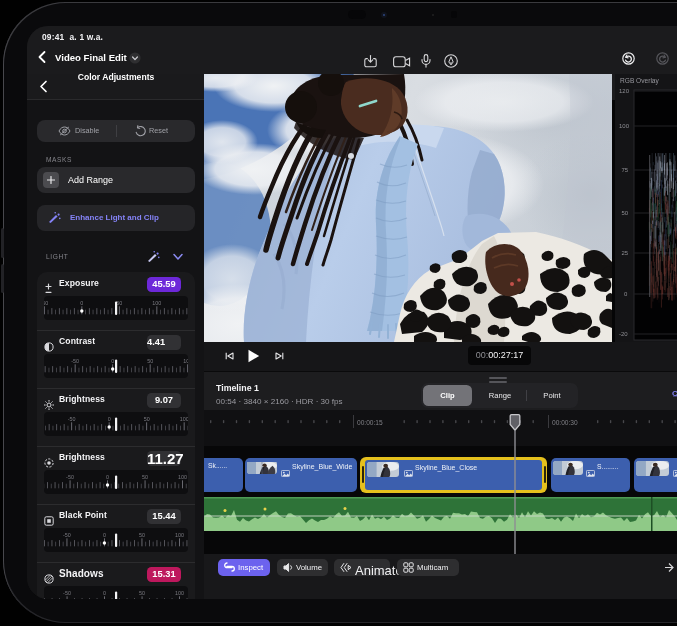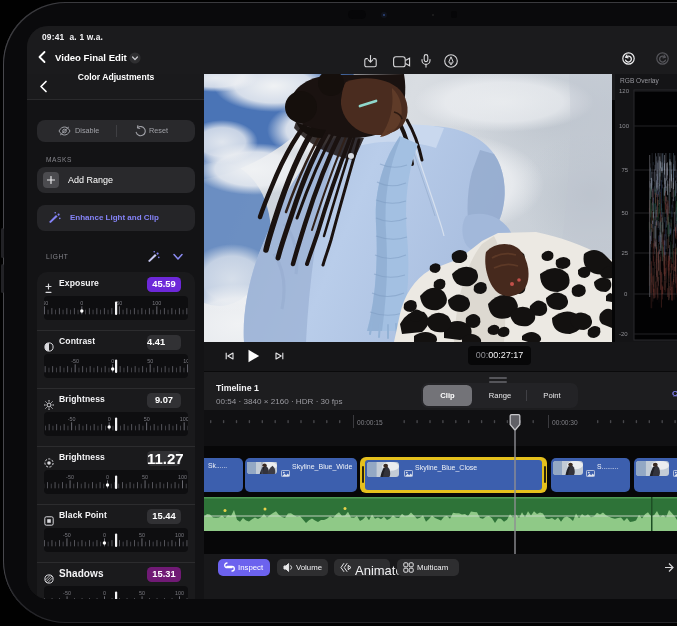--- a/index.html
+++ b/index.html
@@ -418,21 +418,21 @@
           <circle cx="60.4" cy="15" r="1.7" fill="#ffffff"></circle>
           <rect x="71" y="5.5" width="2.2" height="13.5" rx="1.1" fill="#f4f4f6"></rect>
         </svg>
       </div>
 <div style="position:absolute;left:0;top:290px;width:158px;height:1px;background:#2c2c2e"></div>
 <div style="position:absolute;left:7px;top:298px;width:11px;height:11px"><svg width="10" height="10" viewBox="0 0 10 10">
           <circle cx="5" cy="5" r="4.1" fill="none" stroke="#d9d9dd" stroke-width="1"></circle>
           <path d="M2 7.8 L7.8 2 M3.6 8.8 L8.8 3.6 M1.2 6.2 L6.2 1.2" stroke="#d9d9dd" stroke-width="0.8"></path>
         </svg></div>
 <div style="position:absolute;left:22px;top:296px;font-size:10px;font-weight:bold;color:#f4f4f6;letter-spacing:0.1px">Shadows</div>
-<div style="position:absolute;left:110px;top:295px;width:34px;height:15px;background:#701a75;border-radius:4.5px;color:#fff;font-size:9.3px;font-weight:bold;text-align:center;line-height:15px">15.31</div>
+<div style="position:absolute;left:110px;top:295px;width:34px;height:15px;background:#be185d;border-radius:4.5px;color:#fff;font-size:9.3px;font-weight:bold;text-align:center;line-height:15px">15.31</div>
 <div style="position:absolute;left:7px;top:314px;width:144px;height:24px;background:#0e0e10;border-radius:4px;overflow:hidden">
         <svg width="144" height="24" viewBox="0 0 144 24" style="position:absolute;left:0;top:0">
           <text x="23.0" y="9" font-size="5.4" fill="#7a7a80" text-anchor="middle" font-family="Liberation Sans, sans-serif">-50</text>
           <text x="60.5" y="9" font-size="5.4" fill="#7a7a80" text-anchor="middle" font-family="Liberation Sans, sans-serif">0</text>
           <text x="98.0" y="9" font-size="5.4" fill="#7a7a80" text-anchor="middle" font-family="Liberation Sans, sans-serif">50</text>
           <text x="135.5" y="9" font-size="5.4" fill="#7a7a80" text-anchor="middle" font-family="Liberation Sans, sans-serif">100</text>
           <rect x="0.1" y="12.1" width="0.9" height="6.2" fill="#5c5c63"></rect>
           <rect x="3.8" y="13.7" width="0.9" height="4.6" fill="#47474d"></rect>
           <rect x="7.6" y="12.1" width="0.9" height="6.2" fill="#5c5c63"></rect>
           <rect x="11.3" y="13.7" width="0.9" height="4.6" fill="#47474d"></rect>

